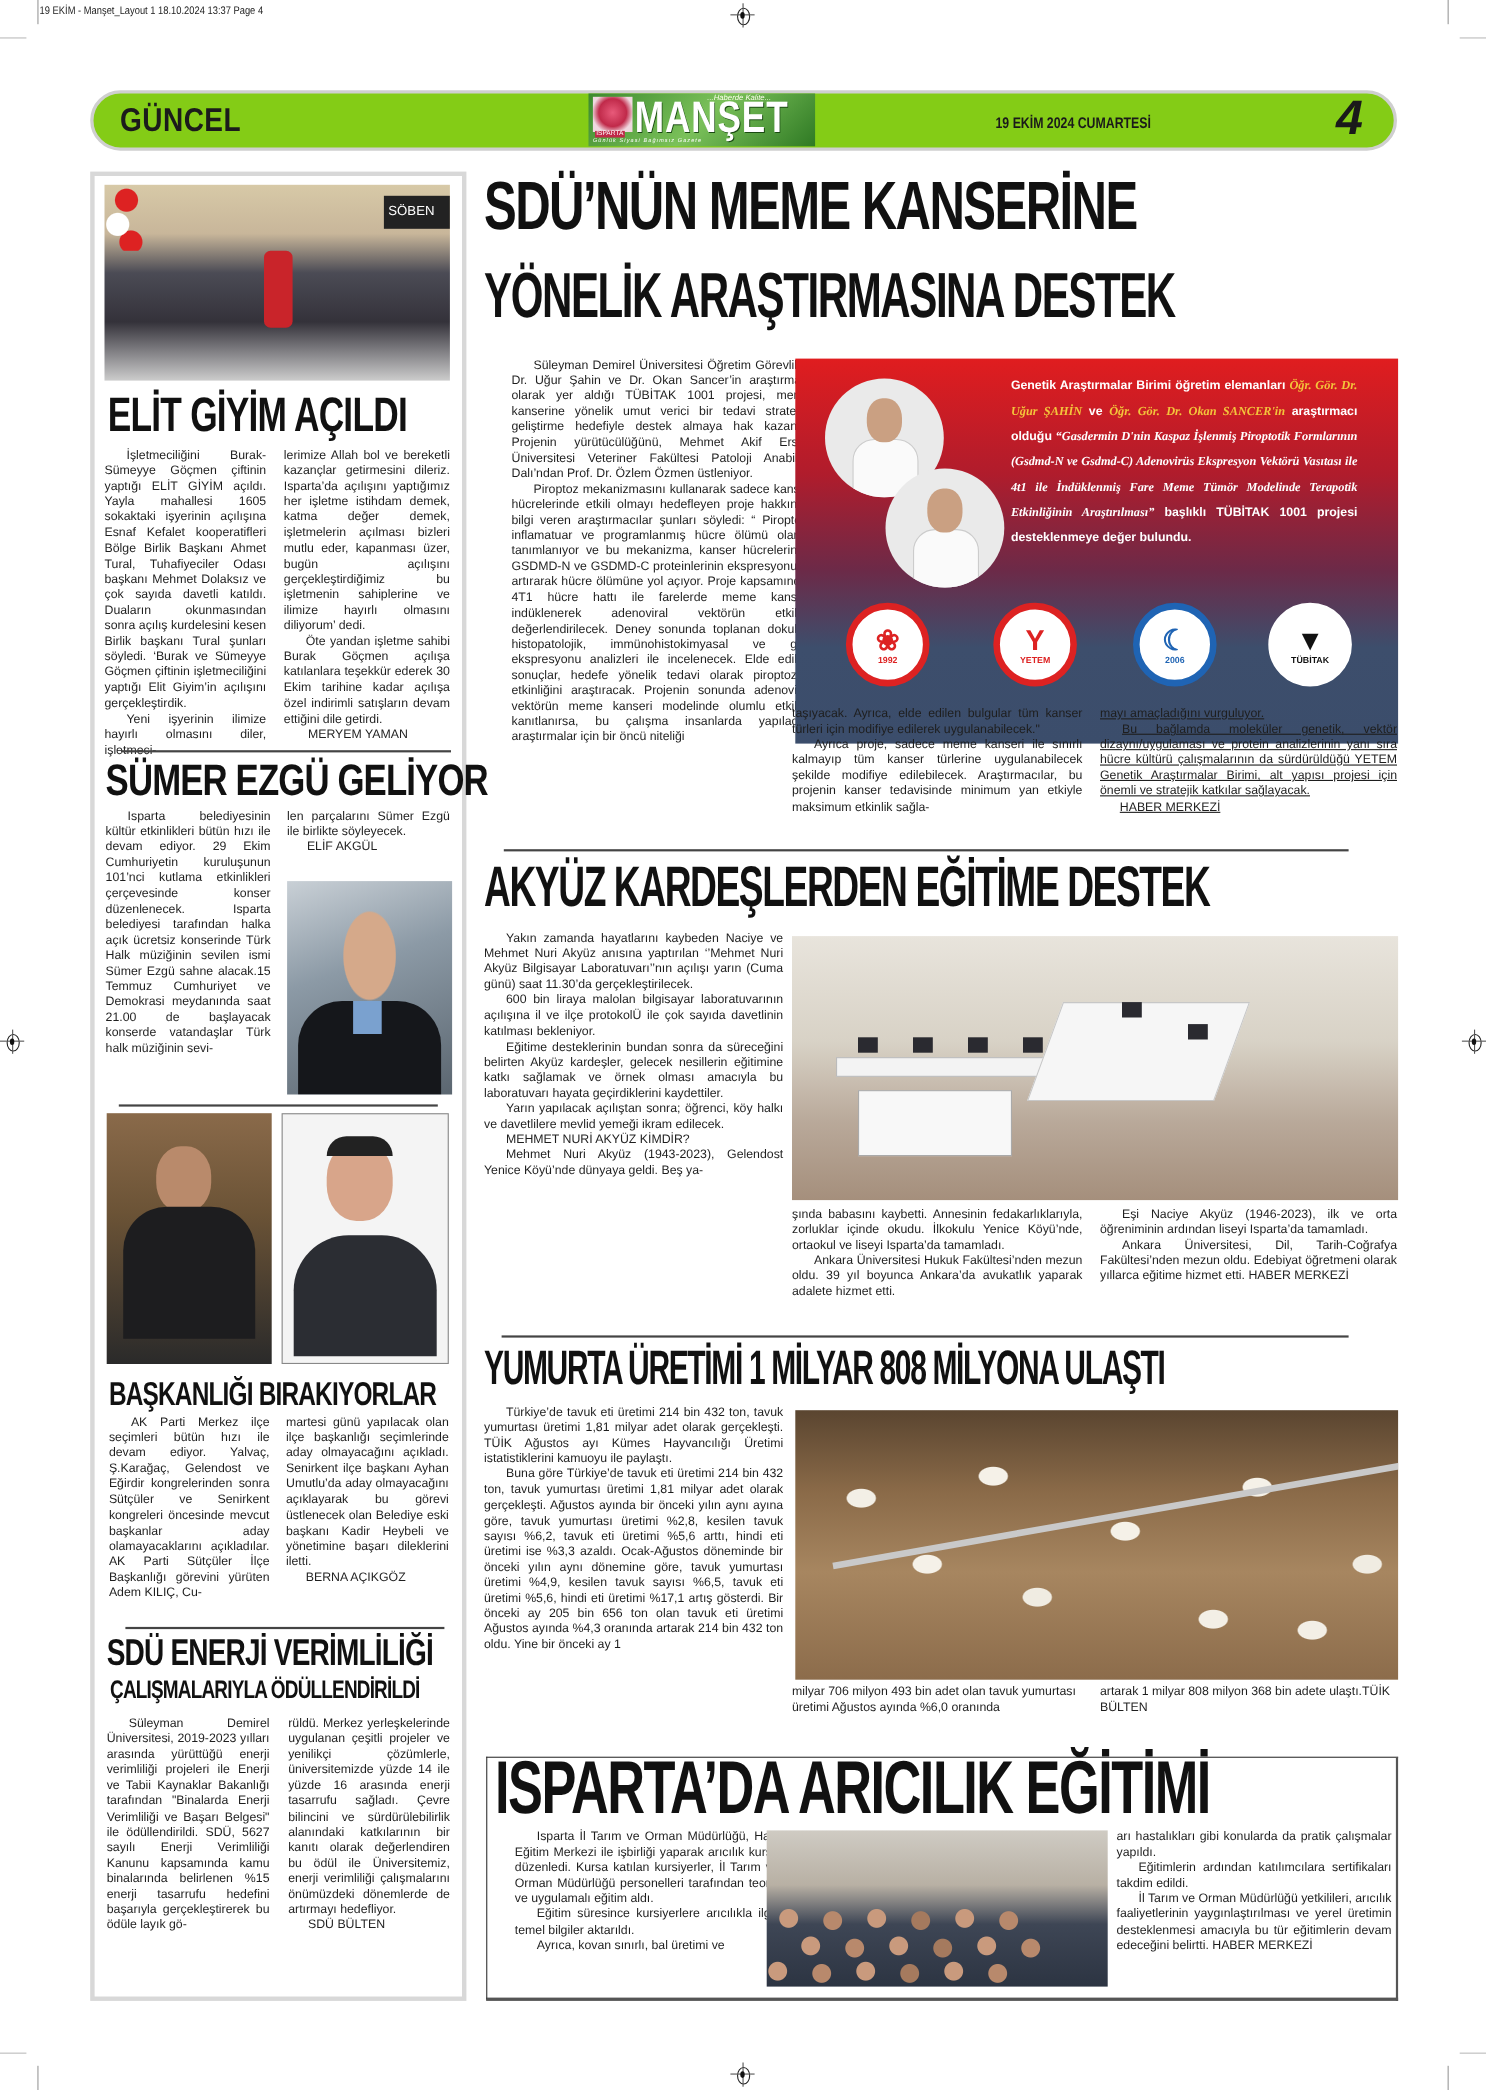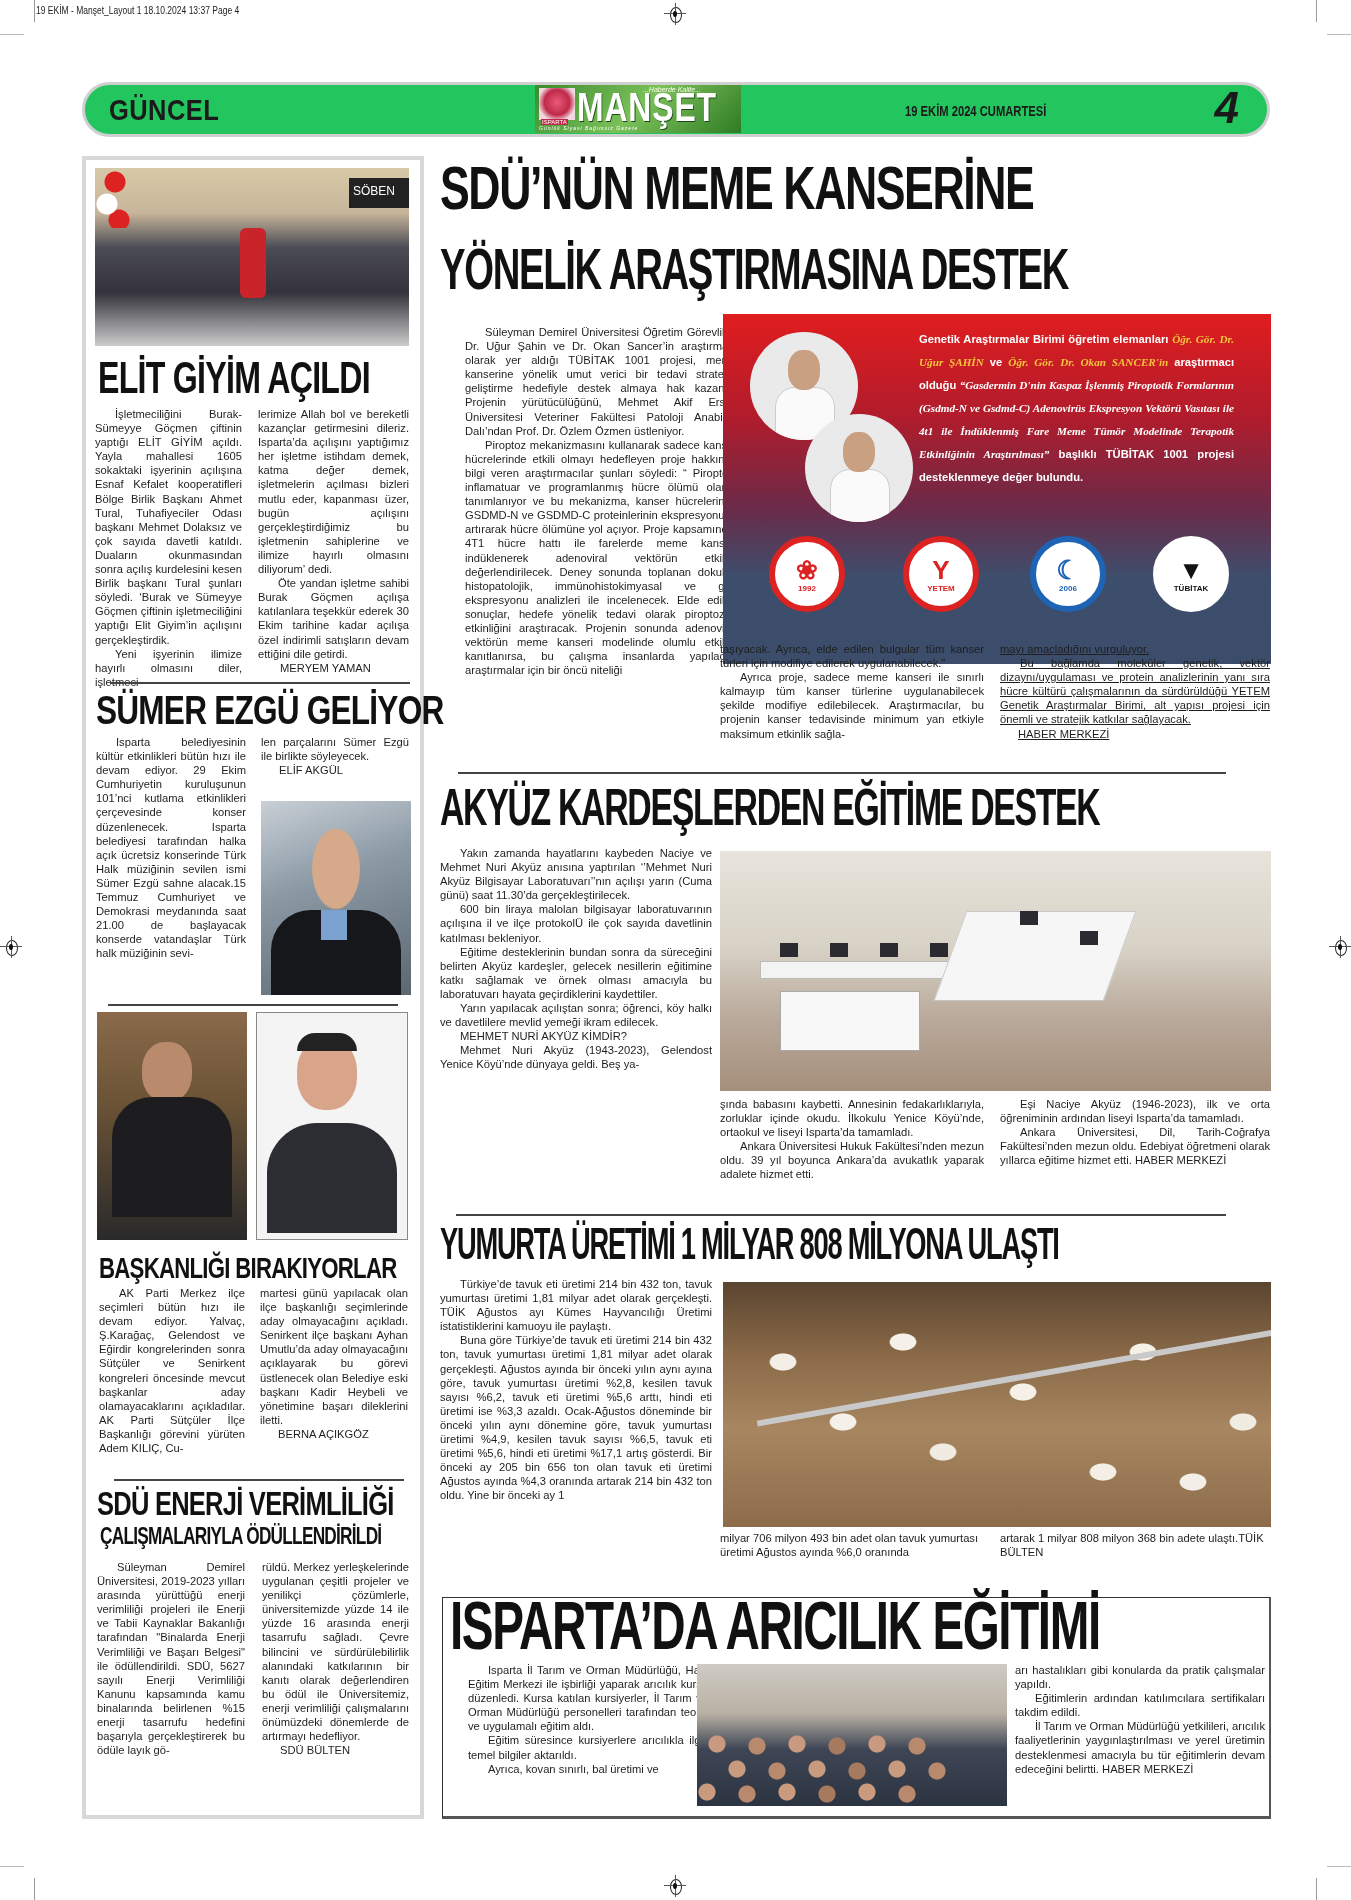--- a/index.html
+++ b/index.html
@@ -8,21 +8,21 @@
 
   .slug { position: absolute; left: 36px; top: 5px; font-size: 10px; color: #222; font-family: "Liberation Sans", sans-serif; transform: scaleX(0.85); transform-origin: left; }
   .crop-v { position: absolute; width: 1px; background: #999; }
   .crop-h { position: absolute; height: 1px; background: #bbb; width: 24px; }
   .reg { position: absolute; width: 22px; height: 22px; }
   .reg::before { content: ""; position: absolute; left: 6px; top: 4px; width: 10px; height: 14px; border: 1px solid #222; border-radius: 50%; }
   .reg::after { content: ""; position: absolute; left: 9px; top: 8px; width: 4px; height: 6px; background: #111; border-radius: 50%; }
   .reg .hline { position: absolute; left: 0; top: 10px; width: 22px; height: 1px; background: #555; }
   .reg .vline { position: absolute; left: 11px; top: 0; width: 1px; height: 22px; background: #555; }
 
-  .header-bar { position: absolute; left: 82px; top: 82px; width: 1188px; height: 55px; border: 3px solid #cfcfcf; border-radius: 28px; background: #22c55e; }
+  .header-bar { position: absolute; left: 82px; top: 82px; width: 1188px; height: 55px; border: 3px solid #cfcfcf; border-radius: 28px; background: #84cc16; }
   .section-name { position: absolute; left: 24px; top: 8px; font-size: 30px; font-weight: bold; letter-spacing: 0.5px; transform: scaleX(0.85); transform-origin: left; color: #1b1b1b; }
   .logo { position: absolute; left: 450px; top: 0; width: 206px; height: 48px; background: linear-gradient(135deg, #3c8a2e 0%, #7bc15a 50%, #2f7a24 100%); overflow: hidden; }
   .logo-rose { position: absolute; left: 4px; top: 3px; width: 36px; height: 32px; background: radial-gradient(circle at 50% 45%, #e85a7a 0%, #c02a4a 50%, #f0d8e0 75%); }
   .logo-isparta { position: absolute; left: 6px; top: 34px; font-size: 6px; color: #fff; background: #c02a4a; padding: 0 1px; }
   .logo-text { position: absolute; left: 42px; top: 2px; font-size: 40px; font-weight: bold; color: #fff; letter-spacing: 1px; text-shadow: 1px 1px 0 #1a4a12; transform: scaleX(0.8); transform-origin: left; line-height: 40px; }
   .logo-tag { position: absolute; left: 108px; top: 1px; font-size: 7px; color: #ffe; font-style: italic; }
   .logo-sub { position: absolute; left: 4px; top: 40px; font-size: 5px; color: #fff; font-style: italic; letter-spacing: 1px; }
   .header-date { position: absolute; left: 820px; top: 18px; font-size: 14px; font-weight: bold; transform: scaleX(0.8); transform-origin: left; }
   .page-num { position: absolute; right: 28px; top: -2px; font-size: 44px; font-weight: bold; font-style: italic; }
 
@@ -44,21 +44,21 @@
   .ph-portrait1 .jacket { position: absolute; left: 10px; bottom: 0; width: 130px; height: 85px; background: #15171b; border-radius: 40px 40px 0 0; }
   .ph-portrait1 .shirt { position: absolute; left: 60px; bottom: 55px; width: 26px; height: 30px; background: #7aa1cf; }
   .ph-man2 { background: linear-gradient(180deg, #8a6a4a 0%, #6b5336 40%, #2a2a2a 100%); }
   .ph-man2 .head { position: absolute; left: 45px; top: 30px; width: 50px; height: 60px; background: #b98a6b; border-radius: 45%; }
   .ph-man2 .body2 { position: absolute; left: 15px; top: 85px; width: 120px; height: 120px; background: #1d1d1f; border-radius: 40px 40px 0 0; }
   .ph-man3 { background: #f4f4f4; border: 1px solid #888; }
   .ph-man3 .head { position: absolute; left: 40px; top: 25px; width: 60px; height: 72px; background: #d8a58a; border-radius: 45%; }
   .ph-man3 .hair { position: absolute; left: 40px; top: 20px; width: 60px; height: 18px; background: #222; border-radius: 30px 30px 0 0; }
   .ph-man3 .suit { position: absolute; left: 10px; top: 110px; width: 130px; height: 110px; background: #2b2d33; border-radius: 50px 50px 0 0; }
 
-  .banner { position: absolute; left: 723px; top: 314px; width: 548px; height: 350px; background: linear-gradient(180deg, #e01d1f 0%, #b01c2c 30%, #6c2a48 55%, #3d4e6c 75%, #3b4d6b 100%); overflow: hidden; }
+  .banner { position: absolute; left: 723px; top: 326px; width: 548px; height: 350px; background: linear-gradient(180deg, #e01d1f 0%, #b01c2c 30%, #6c2a48 55%, #3d4e6c 75%, #3b4d6b 100%); overflow: hidden; }
   .circle-photo { position: absolute; width: 108px; height: 108px; border-radius: 50%; background: #eaeaea; overflow: hidden; }
   .circle-photo .coat { position: absolute; left: 25px; top: 55px; width: 60px; height: 60px; background: #fafafa; border-radius: 20px 20px 0 0; border: 1px solid #ccc; }
   .circle-photo .face { position: absolute; left: 38px; top: 18px; width: 32px; height: 40px; background: #caa082; border-radius: 45%; }
   .banner-text { position: absolute; left: 196px; top: 14px; width: 315px; font-size: 11.2px; line-height: 23px; color: #fff; font-weight: bold; text-align: justify; }
   .banner-text .it { font-family: "Liberation Serif", serif; font-style: italic; font-weight: bold; }
   .banner-text .gold { color: #f3c53b; }
   .seal { position: absolute; top: 222px; width: 76px; height: 76px; border-radius: 50%; background: #fff; display: flex; align-items: center; justify-content: center; flex-direction: column; font-weight: bold; font-size: 8px; }
   .seal-sdu { border: 6px solid #d22; color: #d22; }
   .seal-yetem { border: 6px solid #d22; color: #d22; }
   .seal-mak { border: 6px solid #1f64b4; color: #1f64b4; }

